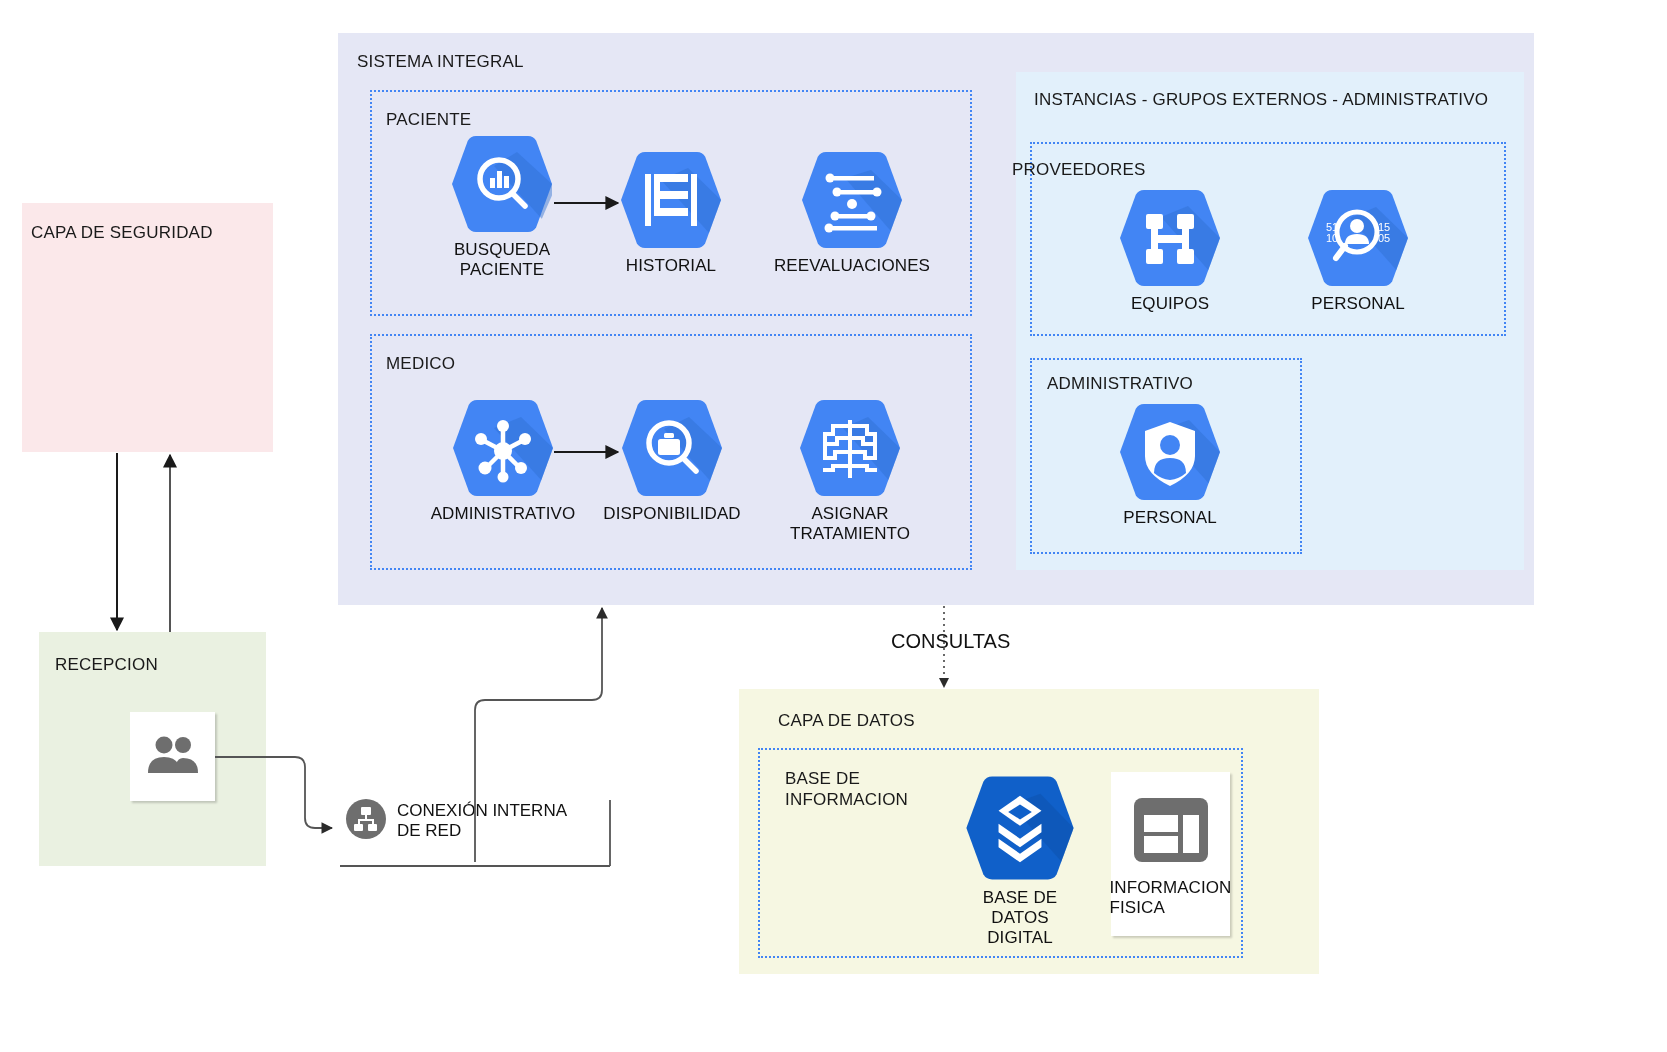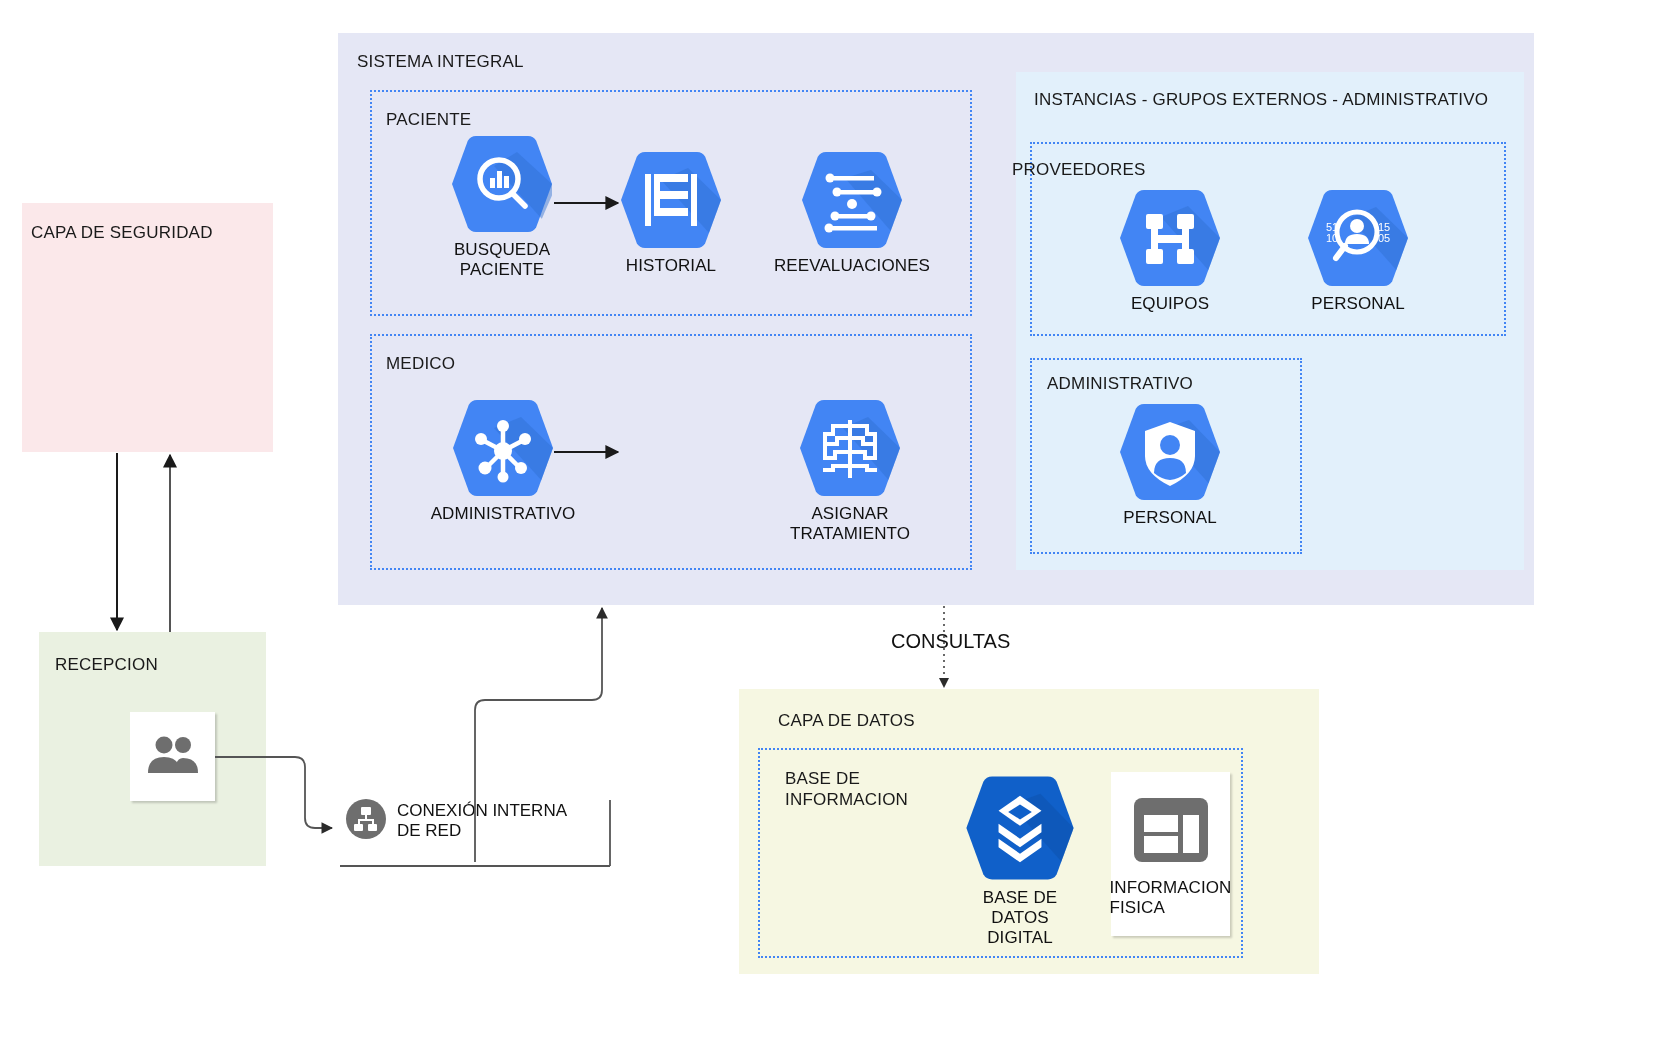--- a/index.html
+++ b/index.html
@@ -209,20 +209,44 @@
             <circle cx="77" cy="43" r="6"></circle>
           <circle cx="37" cy="72" r="6.5"></circle>
             <circle cx="73" cy="72" r="6"></circle>
             <circle cx="55" cy="81" r="5.5"></circle>
         </g>
       </svg>
     </div>
     <div class="node-label">ADMINISTRATIVO</div>
   </div>
 
+  <div class="node" style="left:594px; top:396px; width:156px;">
+    <div class="hexwrap" style="width:110px;height:104px;">
+      <svg viewBox="0 0 110 104" width="110" height="104">
+        <defs>
+            <clipPath id="cp-di">
+              <path d="M29 4 L81 4 Q86.5 4 89.2 8.8 L105 52 L89.2 95.2 Q86.5 100 81 100 L29 100 Q23.5 100 20.8 95.2 L5 52 L20.8 8.8 Q23.5 4 29 4 Z"></path>
+            </clipPath>
+          </defs>
+        <path d="M29 4 L81 4 Q86.5 4 89.2 8.8 L105 52 L89.2 95.2 Q86.5 100 81 100 L29 100 Q23.5 100 20.8 95.2 L5 52 L20.8 8.8 Q23.5 4 29 4 Z" fill="#4285f4"></path>
+        <g clip-path="url(#cp-di)">
+            <polygon points="47,33 105,98 105,52 72,21" fill="#2f6fd0" opacity="0.45"></polygon>
+          </g>
+        <g fill="none" stroke="#ffffff" stroke-width="5.5">
+          <circle cx="52" cy="47" r="20"></circle>
+          <line x1="66" y1="62" x2="79" y2="75" stroke-linecap="round"></line>
+        </g>
+        <g fill="#ffffff">
+          <rect x="41" y="43" width="22" height="16" rx="2.5"></rect>
+          <rect x="47" y="37" width="10" height="5" rx="1.5"></rect>
+        </g>
+      </svg>
+    </div>
+    <div class="node-label">DISPONIBILIDAD</div>
+  </div>
 
   <div class="node" style="left:768px; top:396px; width:164px;">
     <div class="hexwrap" style="width:110px;height:104px;">
       <svg viewBox="0 0 110 104" width="110" height="104">
         <defs>
             <clipPath id="cp-at">
               <path d="M29 4 L81 4 Q86.5 4 89.2 8.8 L105 52 L89.2 95.2 Q86.5 100 81 100 L29 100 Q23.5 100 20.8 95.2 L5 52 L20.8 8.8 Q23.5 4 29 4 Z"></path>
             </clipPath>
           </defs>
         <path d="M29 4 L81 4 Q86.5 4 89.2 8.8 L105 52 L89.2 95.2 Q86.5 100 81 100 L29 100 Q23.5 100 20.8 95.2 L5 52 L20.8 8.8 Q23.5 4 29 4 Z" fill="#4285f4"></path>

